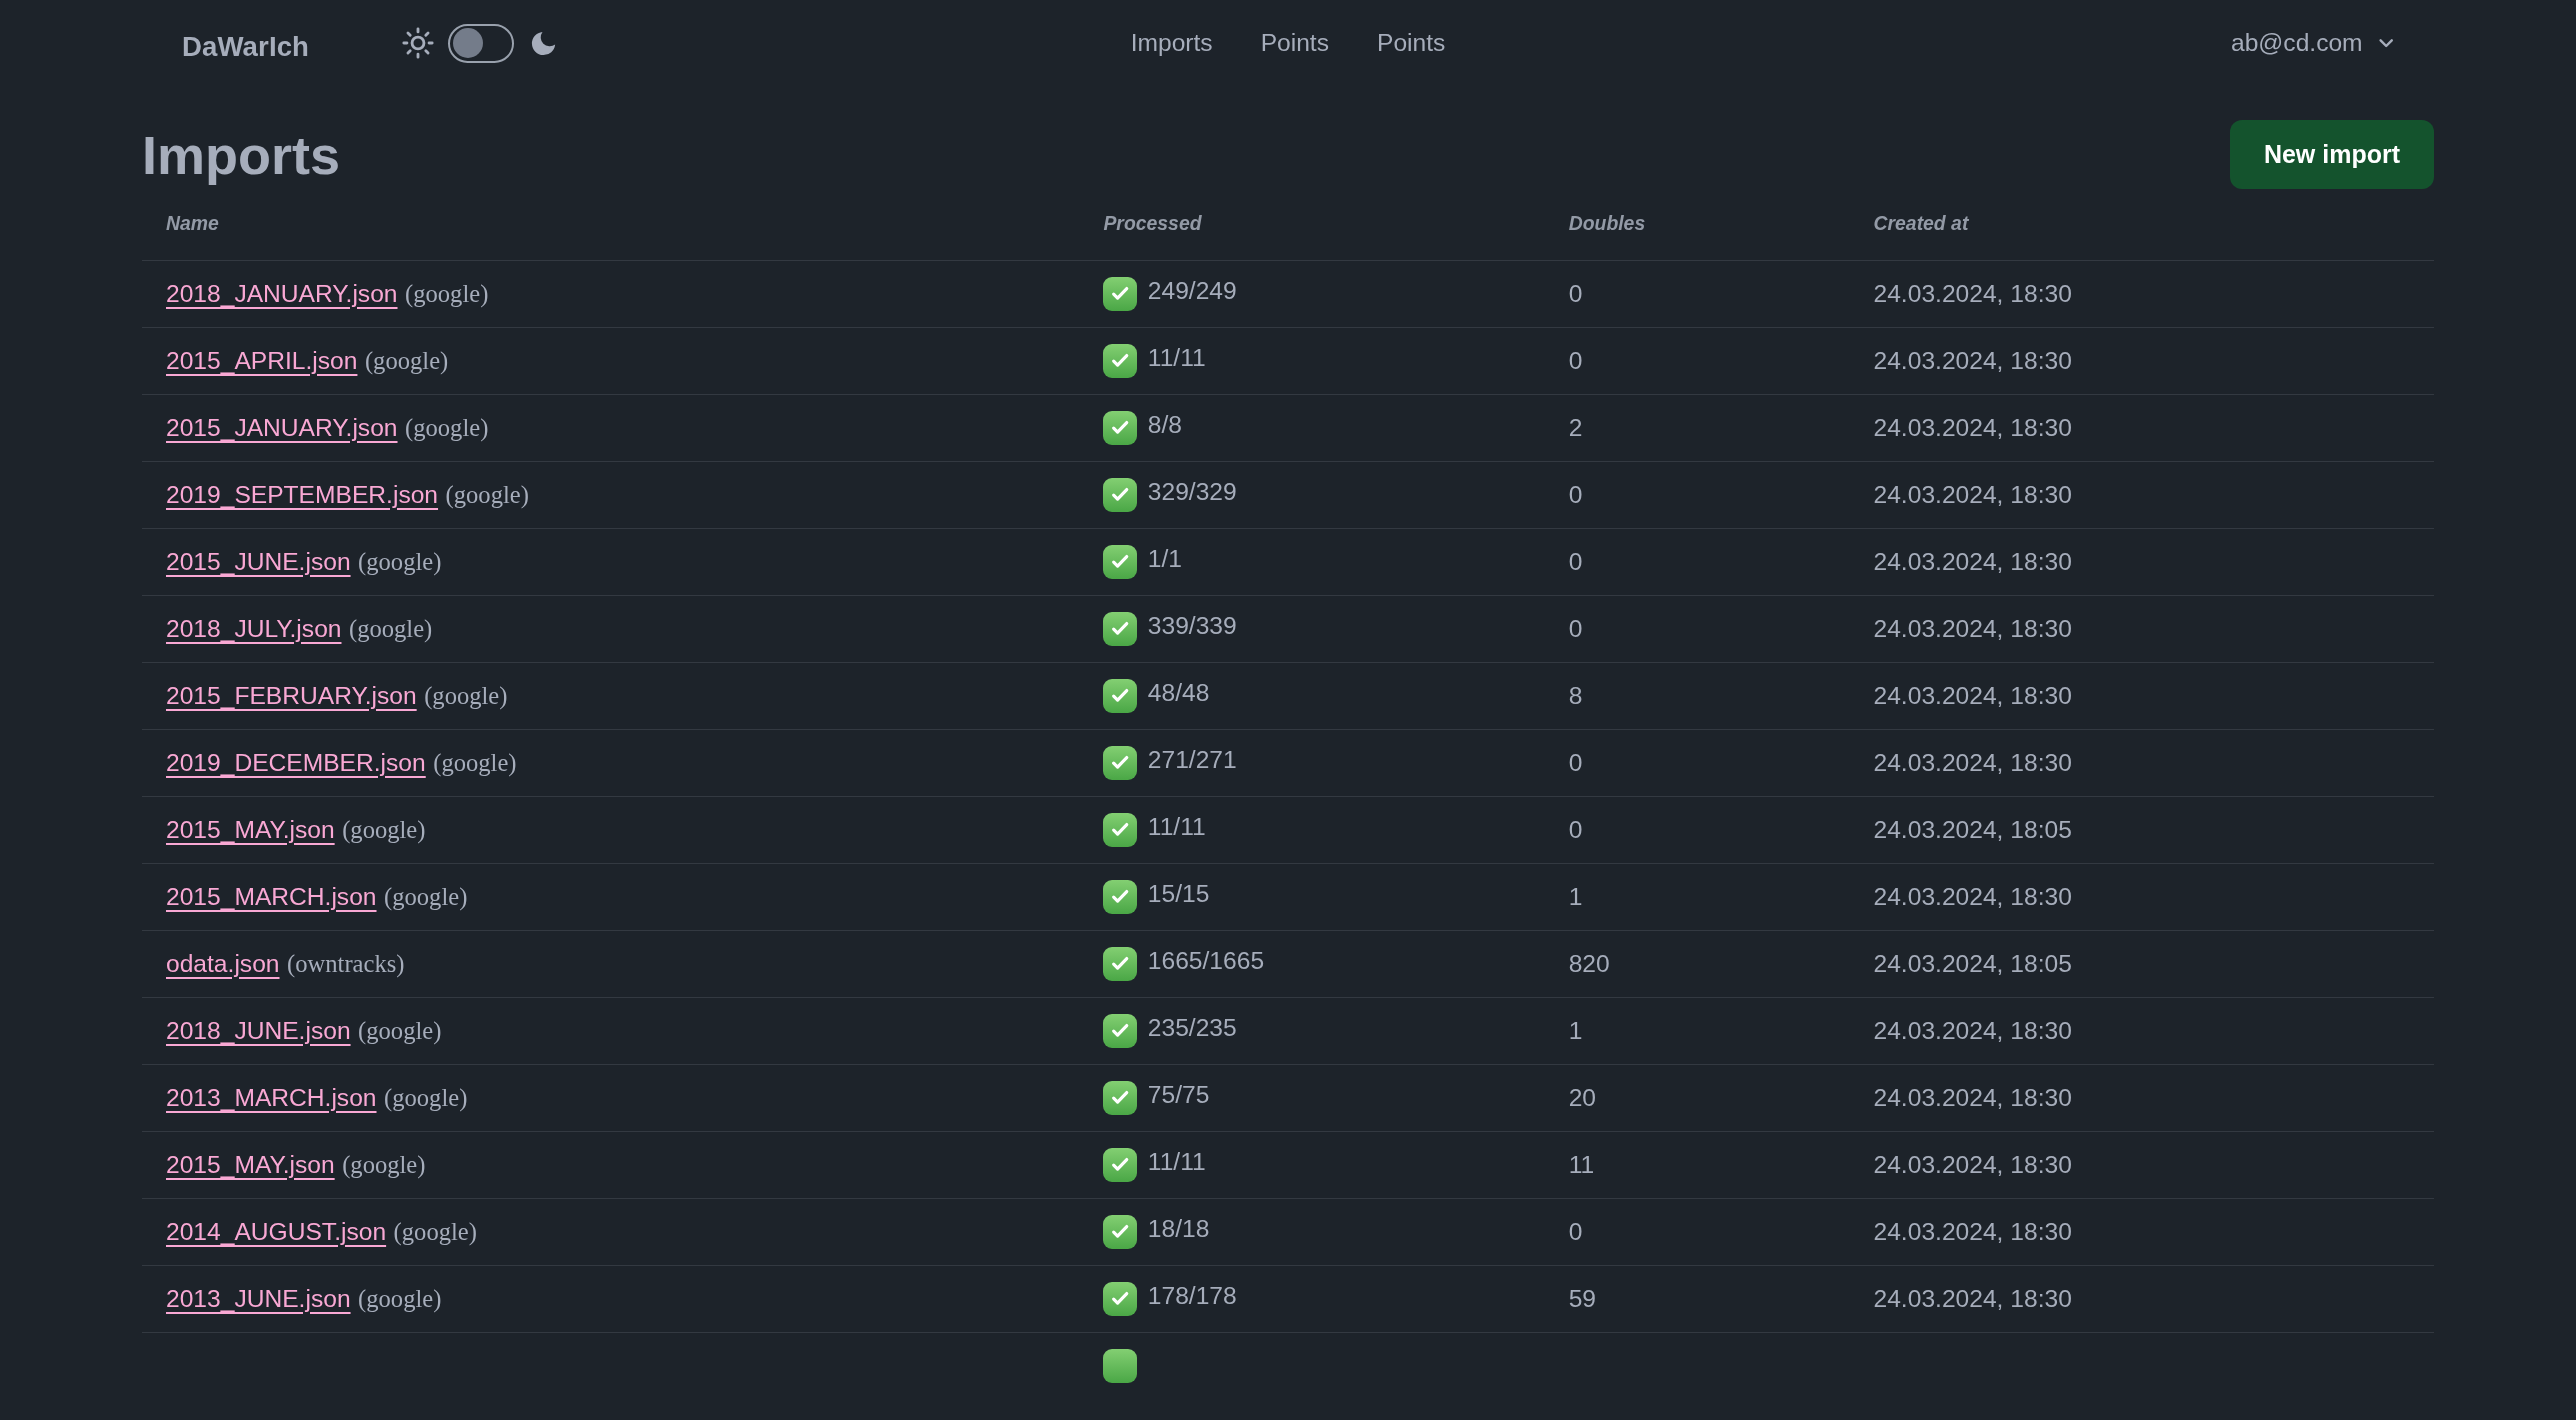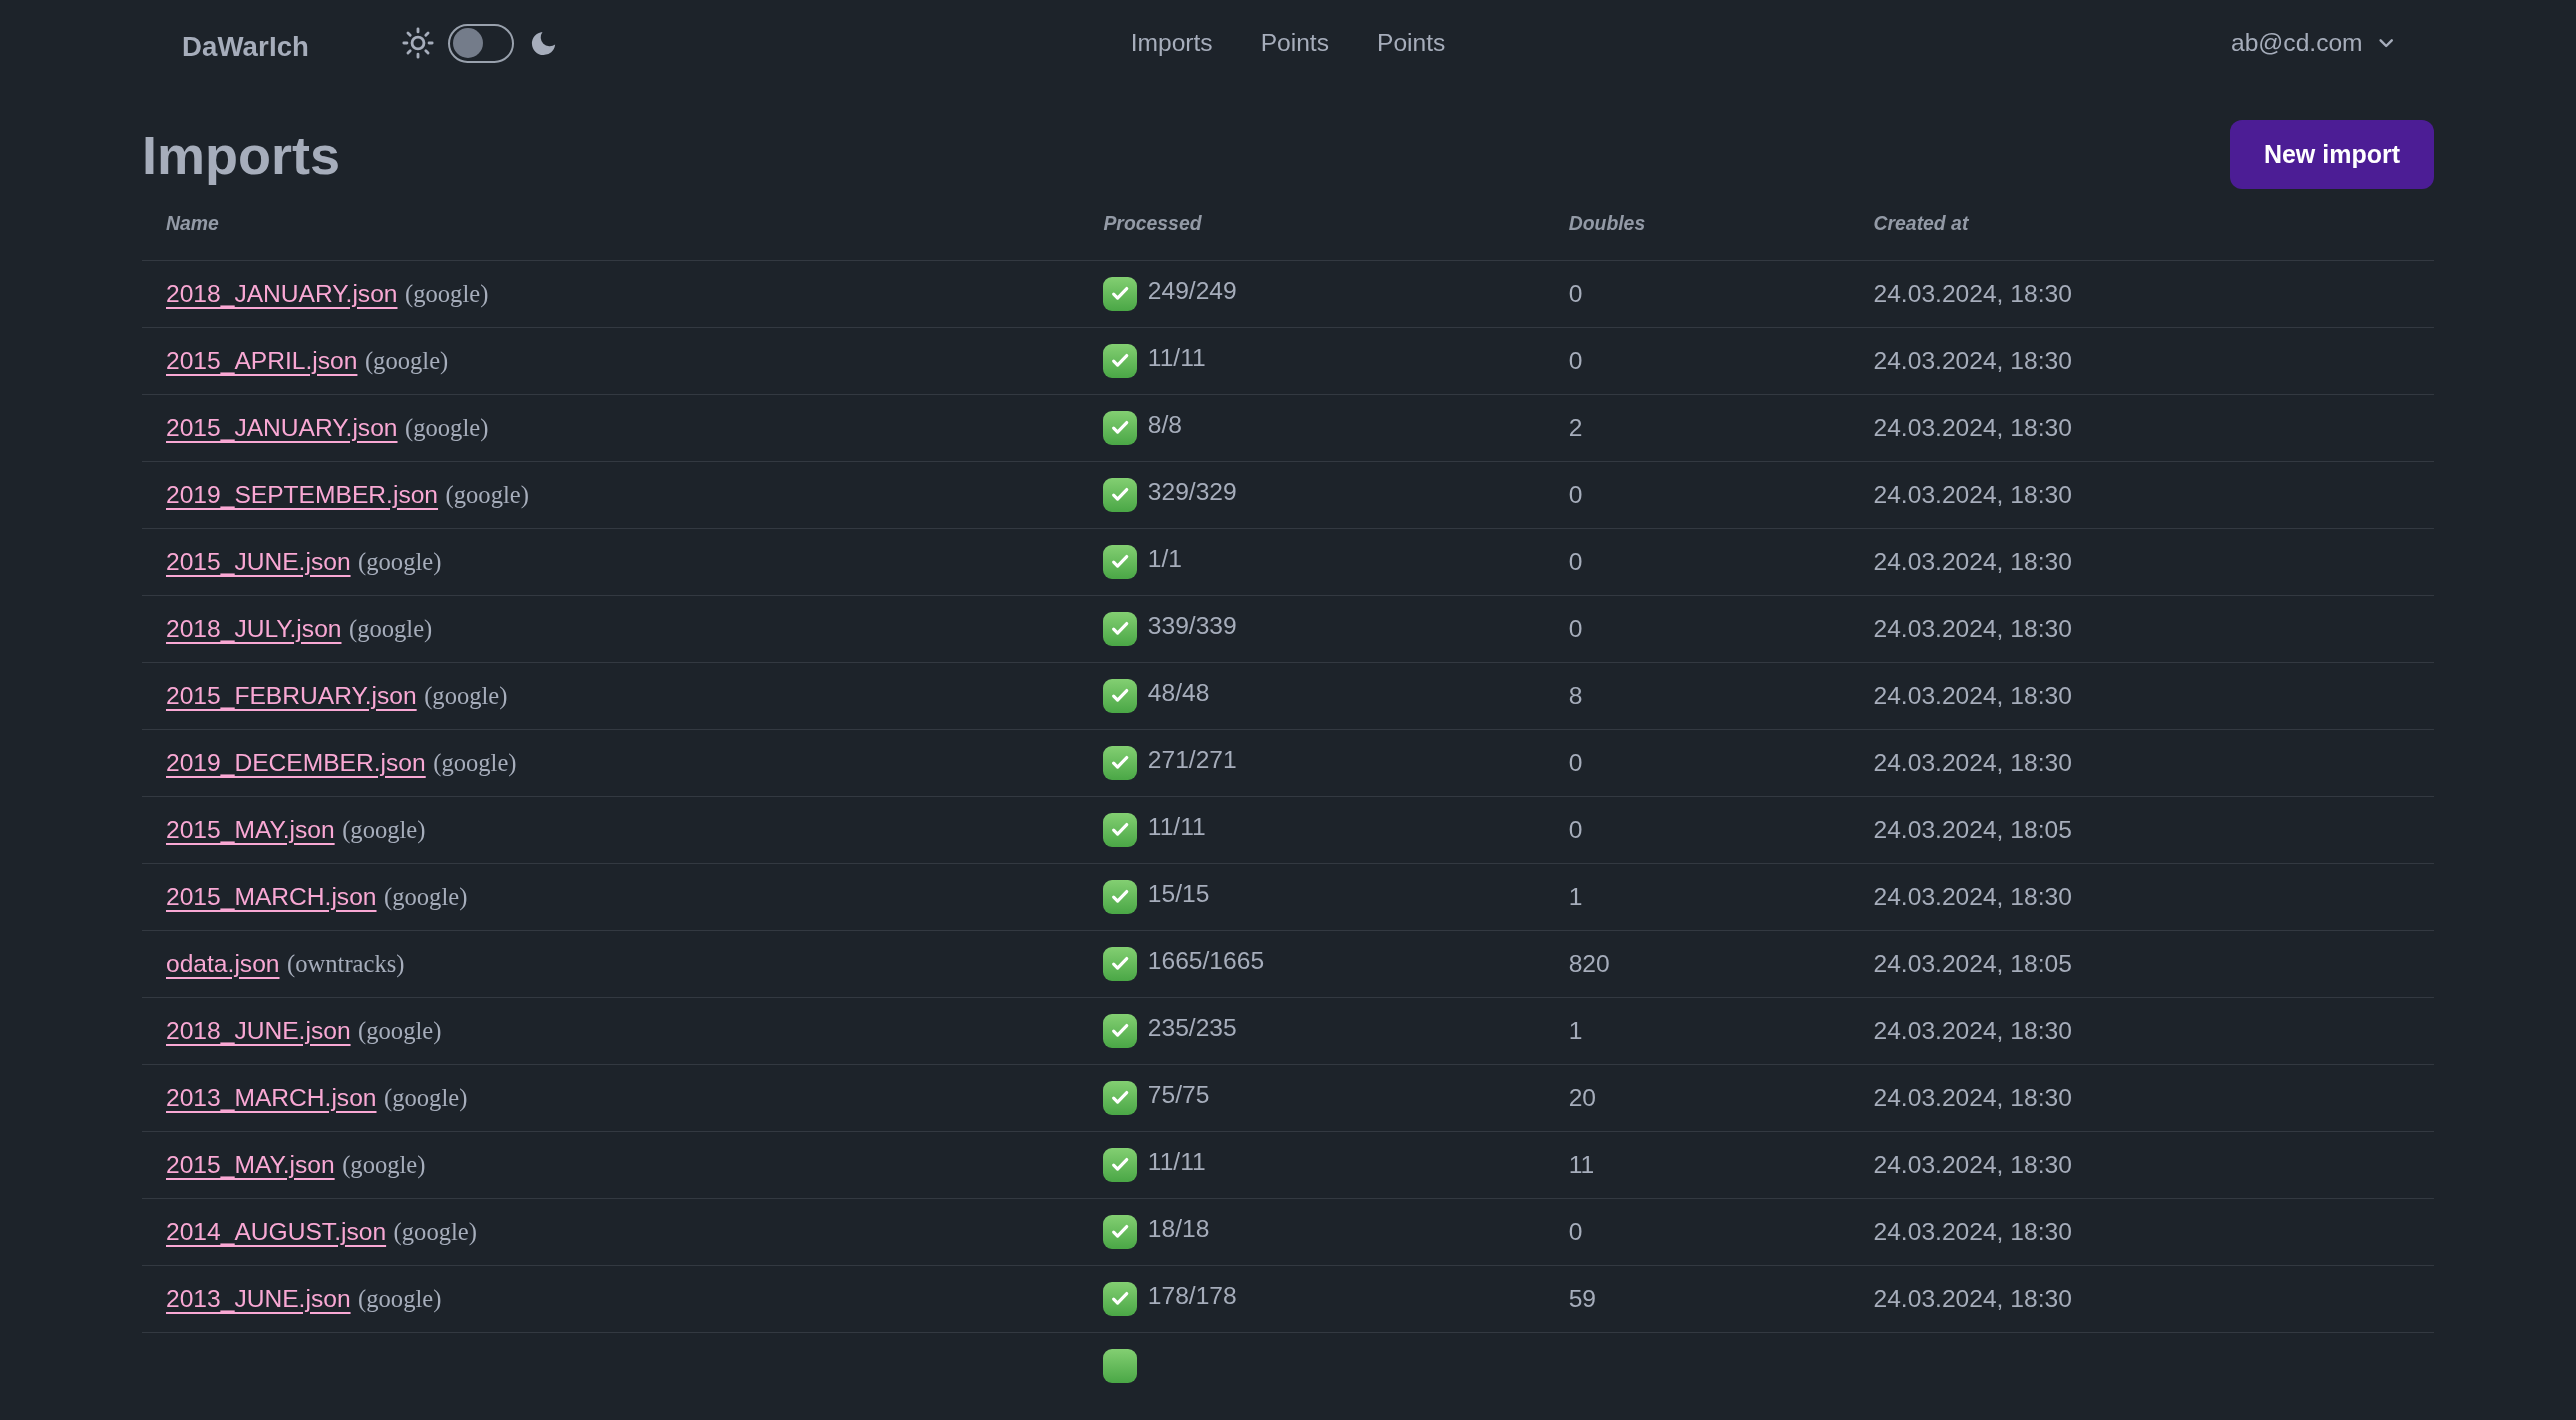--- a/index.html
+++ b/index.html
@@ -72,21 +72,21 @@
     line-height: 64px;
     font-weight: 800;
     color: #a6adbb;
   }
   .btn-primary {
     display: inline-flex;
     align-items: center;
     justify-content: center;
     height: 69px;
     padding: 0 34px;
-    background: #4c1d95;
+    background: #14532d;
     color: #ffffff;
     font-family: inherit;
     font-size: 25px;
     font-weight: 600;
     border: none;
     border-radius: 12px;
     cursor: pointer;
   }
 
   

